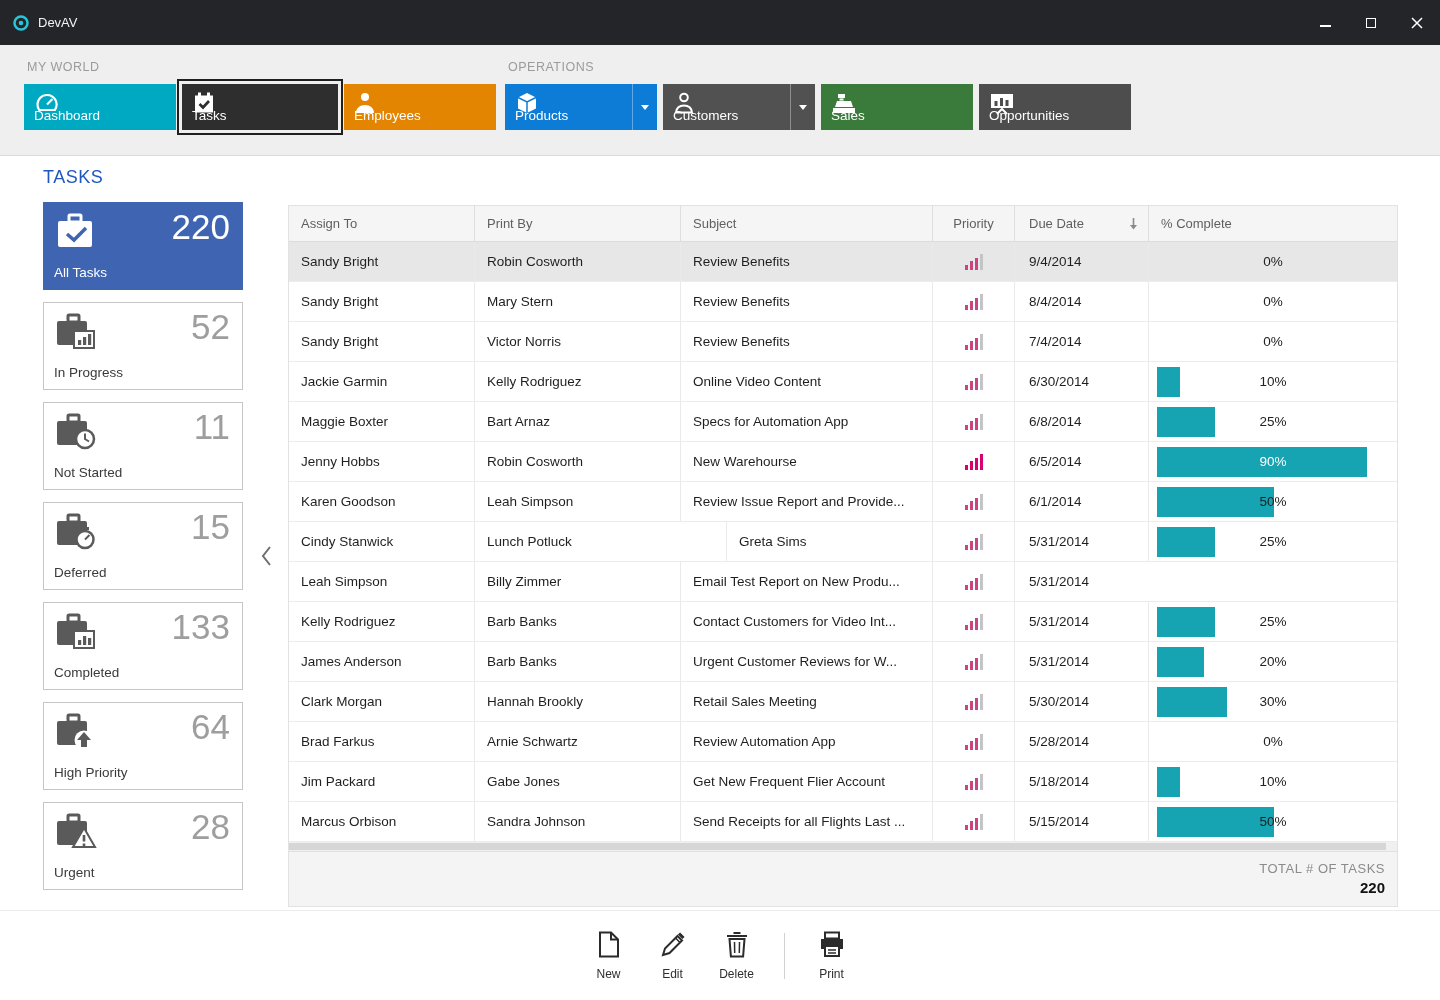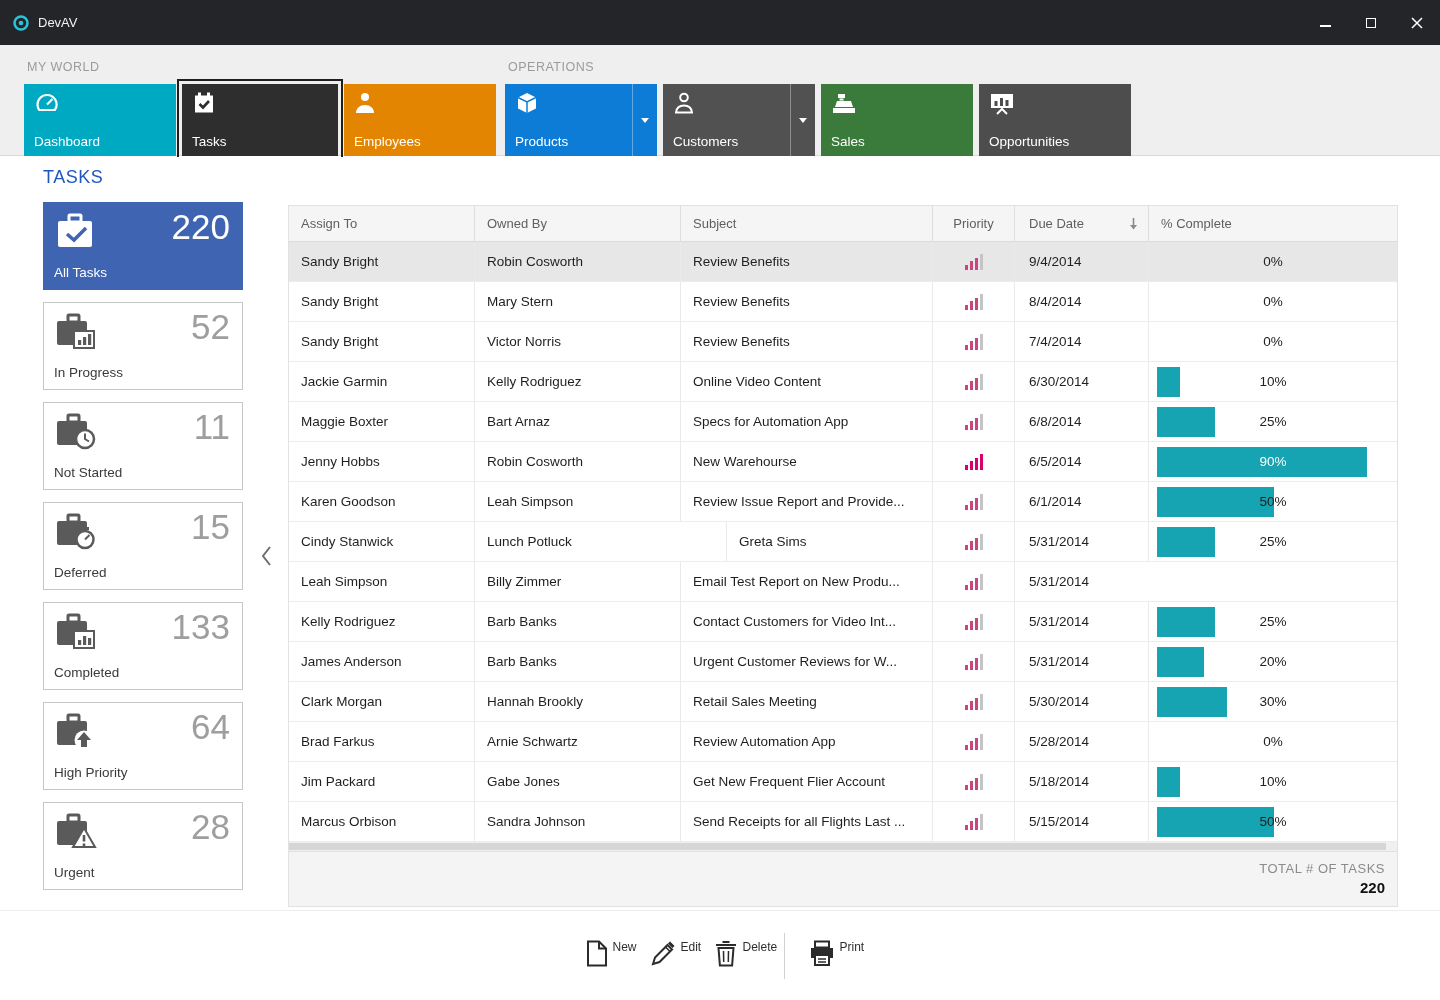--- a/index.html
+++ b/index.html
@@ -26,21 +26,21 @@
   
   .ribbon {
     position:absolute; top:45px; left:0; right:0; height:111px;
     background:#efefef; border-bottom:1px solid #dadada;
     display:flex; padding:13px 0 0 24px;
   }
   .ribbon-group + .ribbon-group { margin-left:9px; }
   .group-label { font-size:12.5px; color:#9b9b9b; letter-spacing:.5px; margin:2px 0 10px 3px; }
   .tile-row { display:flex; gap:6px; }
   .tile {
-    width:152px; height:72px; position:relative; color:#fff;
+    width:152px; height:46px; position:relative; color:#fff;
     display:flex; cursor:default; flex-shrink:0;
   }
   .tile.selected { outline:2px solid #1f1f1f; outline-offset:3px; width:156px; }
   .tile .tile-main { flex:1; position:relative; }
   .tile .tile-icon { position:absolute; top:7px; left:10px; }
   .tile .tile-label { position:absolute; bottom:7px; left:10px; font-size:13.5px; }
   .tile .tile-drop {
     width:25px; border-left:1px solid rgba(255,255,255,.35);
     display:flex; align-items:center; justify-content:center;
   }
@@ -103,21 +103,21 @@
   }
   .summary-label { font-size:13px; color:#8b8b8b; letter-spacing:.5px; }
   .summary-value { font-size:15px; font-weight:bold; color:#111; margin-top:3px; }
 
   
   .bottom-toolbar {
     position:absolute; left:0; right:0; bottom:0; height:90px; background:#fff;
     border-top:1px solid #ededed;
     display:flex; align-items:center; justify-content:center; gap:18px;
   }
-  .tool { display:flex; flex-direction:row; align-items:flex-start; gap:5px; cursor:pointer; width:46px; }
+  .tool { display:flex; flex-direction:column; align-items:center; gap:5px; cursor:pointer; width:46px; }
   .tool .tool-label { font-size:12px; color:#2e2e2e; }
   .tool-sep { width:1px; height:46px; background:#d2d2d2; margin:0 6px; }
 </style>
 </head>
 <body>
 
 <div class="titlebar">
   <span class="logo">
     <svg width="18" height="18" viewBox="0 0 18 18">
       <circle cx="9" cy="9" r="6.5" fill="none" stroke="#29c3da" stroke-width="2.5"></circle>
@@ -351,21 +351,21 @@
       <path d="M10 2L3 11l7 9" fill="none" stroke="#6e6e6e" stroke-width="2"></path>
     </svg>
   </div>
 
   <div class="grid">
     <div class="ghead">
       <div class="th w0">
           <span>Assign To</span>
         </div>
       <div class="th w1">
-          <span>Owned By</span>
+          <span>Print By</span>
         </div>
       <div class="th w2">
           <span>Subject</span>
         </div>
       <div class="th w3">
           <span>Priority</span>
         </div>
       <div class="th w4">
         <span>Due Date</span>
         <span class="sort-arrow" style="position:absolute; right:10px; top:12px;">

